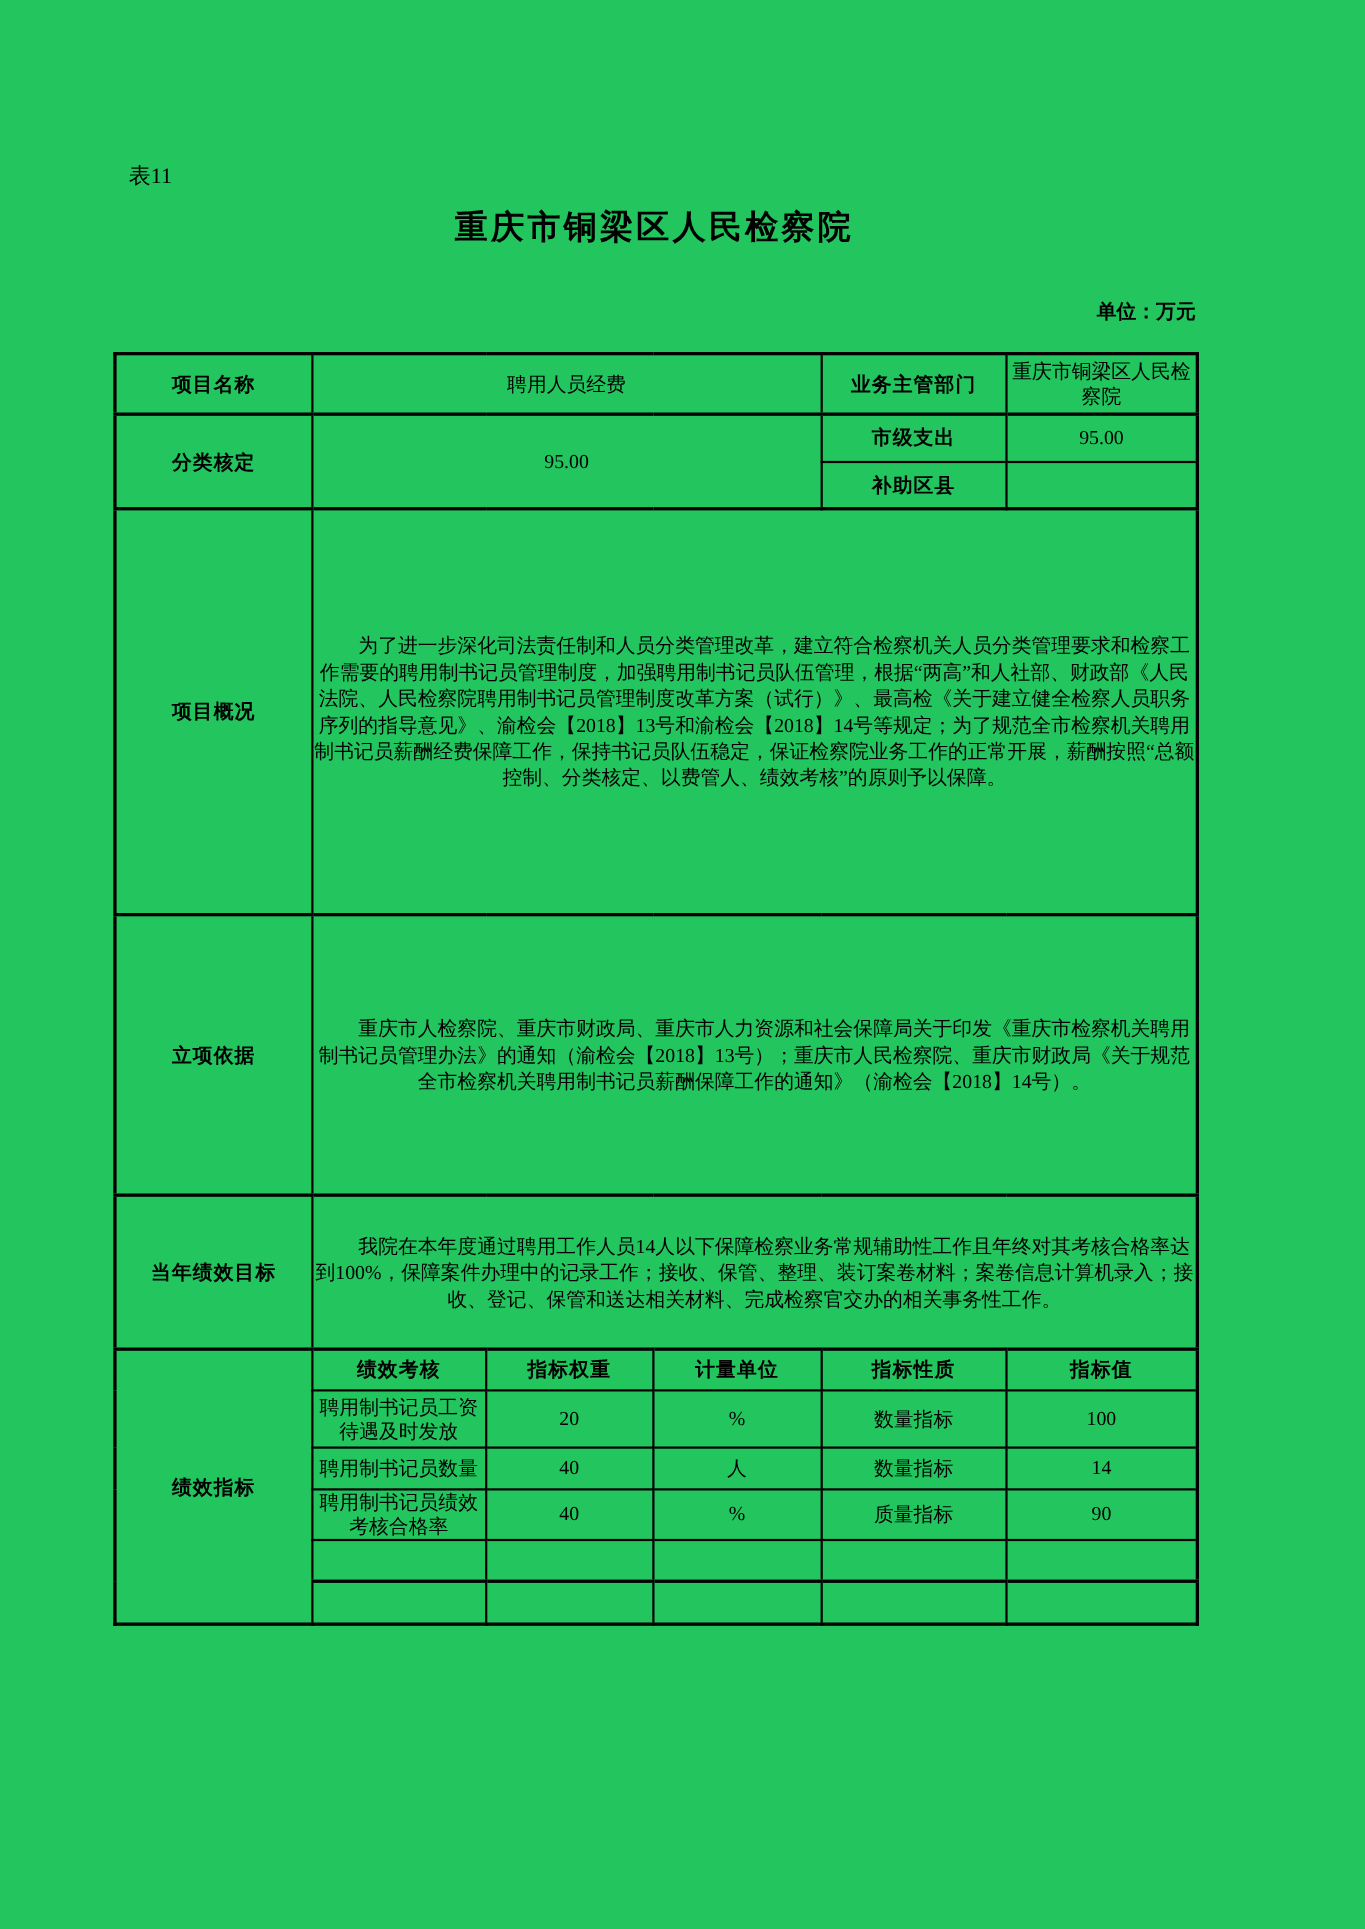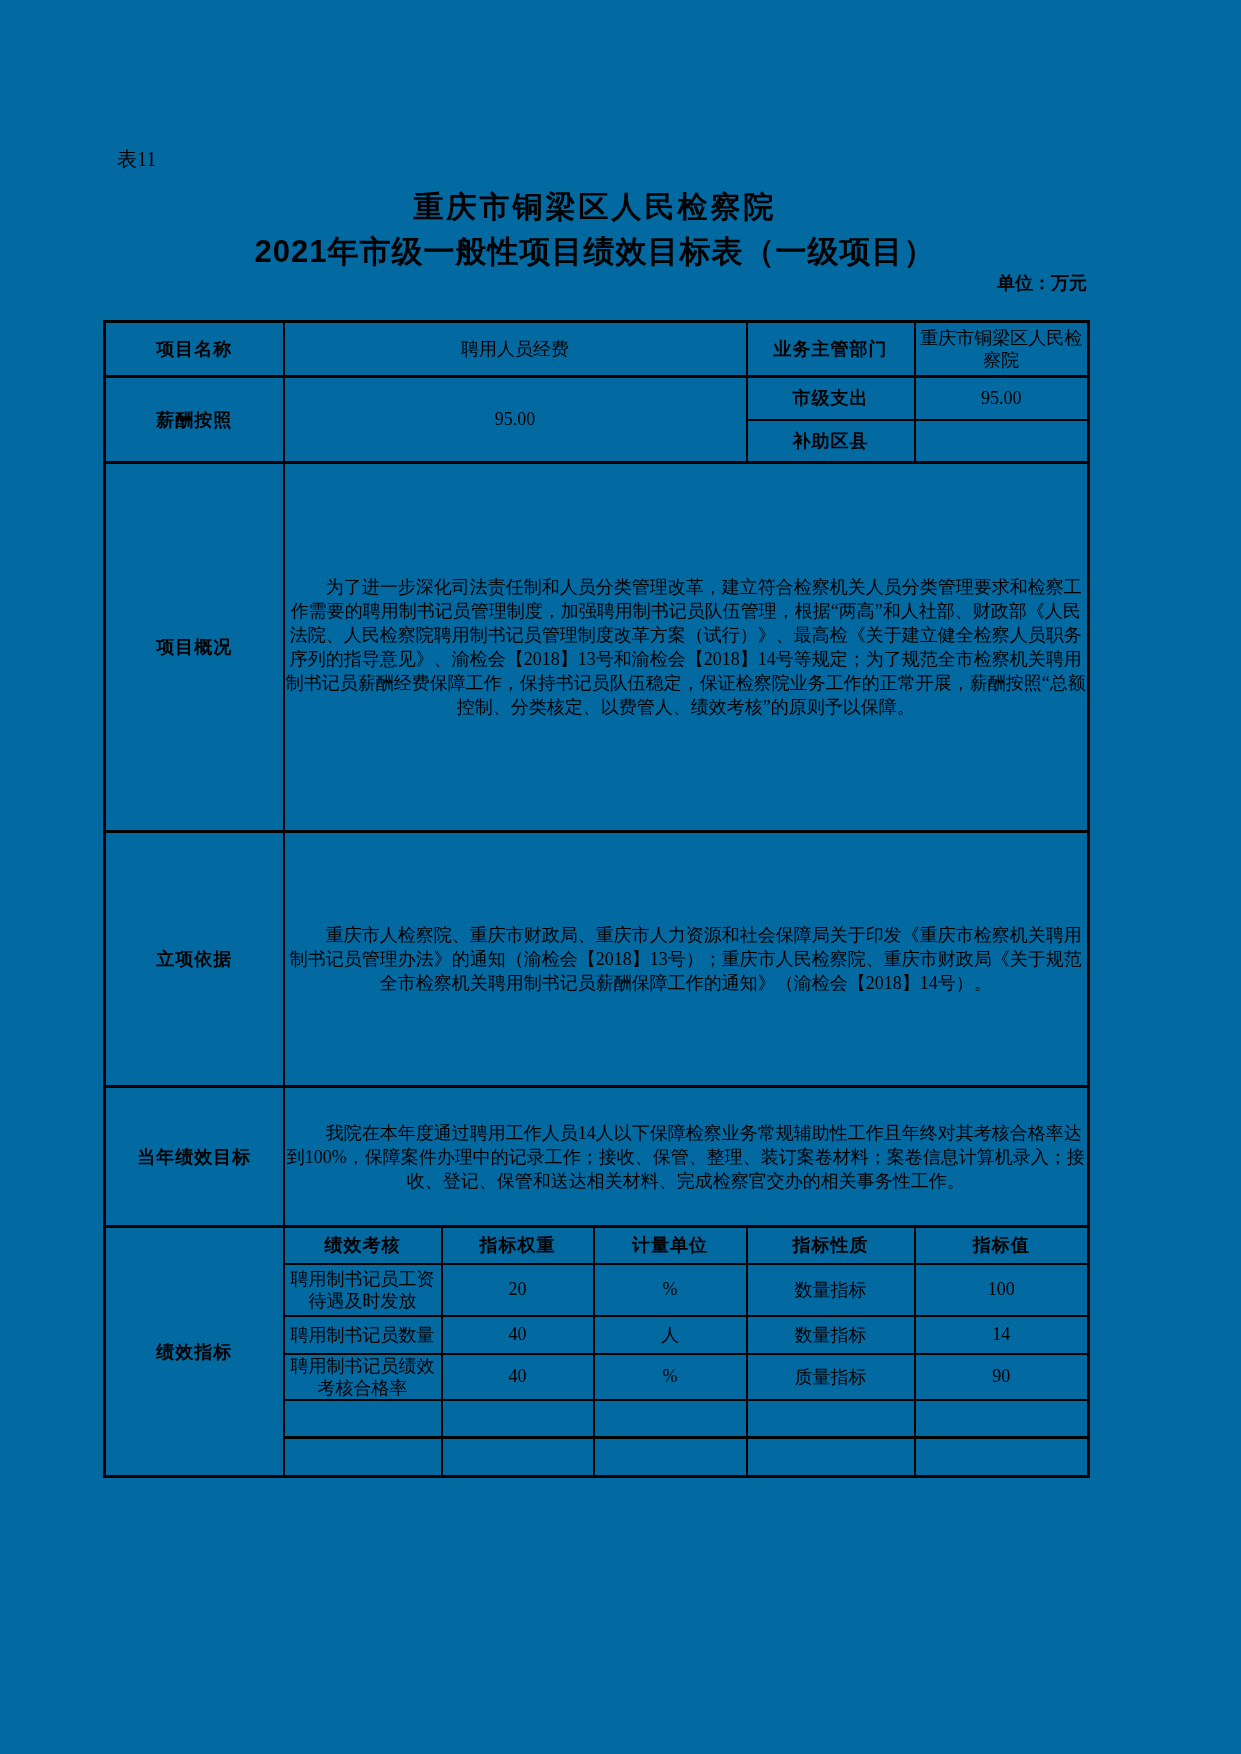--- a/index.html
+++ b/index.html
@@ -1,19 +1,19 @@
 <!DOCTYPE html>
 <html><head>
 <meta charset="utf-8">
 <style>
   html,body{margin:0;padding:0;background:#e8e8e8;}
   .page{
     position:relative;
     width:1241px;height:1754px;
-    background:#0369a1;
+    background:#22c55e;
     margin:0 auto;
     font-family:"Liberation Serif","DejaVu Serif",serif;
     color:#000;
     overflow:hidden;
   }
   .sheet-label{
     position:absolute;left:117px;top:146px;
     font-size:20px;
     font-family:"Liberation Serif","DejaVu Serif",serif;
   }
@@ -73,21 +73,20 @@
 </style>
 </head>
 <body>
 
 <div class="page">
 
   <div class="sheet-label">表11</div>
 
   <div class="titles">
     <div class="title-line1">重庆市铜梁区人民检察院</div>
-    <div class="title-line2">2021年市级一般性项目绩效目标表（一级项目）</div>
   </div>
 
   <div class="unit-note">单位：万元</div>
 
   <table class="main">
     <colgroup>
       <col style="width:179px">
       <col style="width:158px">
       <col style="width:152px">
       <col style="width:153px">
@@ -97,21 +96,21 @@
 
     <tbody>
         <tr style="height:55px">
       <td class="lbl">项目名称</td>
       <td colspan="3">聘用人员经费</td>
       <td class="lbl">业务主管部门</td>
       <td class="dept-val">重庆市铜梁区人民检察院</td>
     </tr>
 
     <tr class="sep" style="height:43px">
-      <td class="lbl" rowspan="2">薪酬按照</td>
+      <td class="lbl" rowspan="2">分类核定</td>
       <td class="num" colspan="3" rowspan="2">95.00</td>
       <td class="lbl">市级支出</td>
       <td class="num">95.00</td>
     </tr>
 
     <tr style="height:43px">
       <td class="lbl">补助区县</td>
       <td class="num"></td>
     </tr>
 

